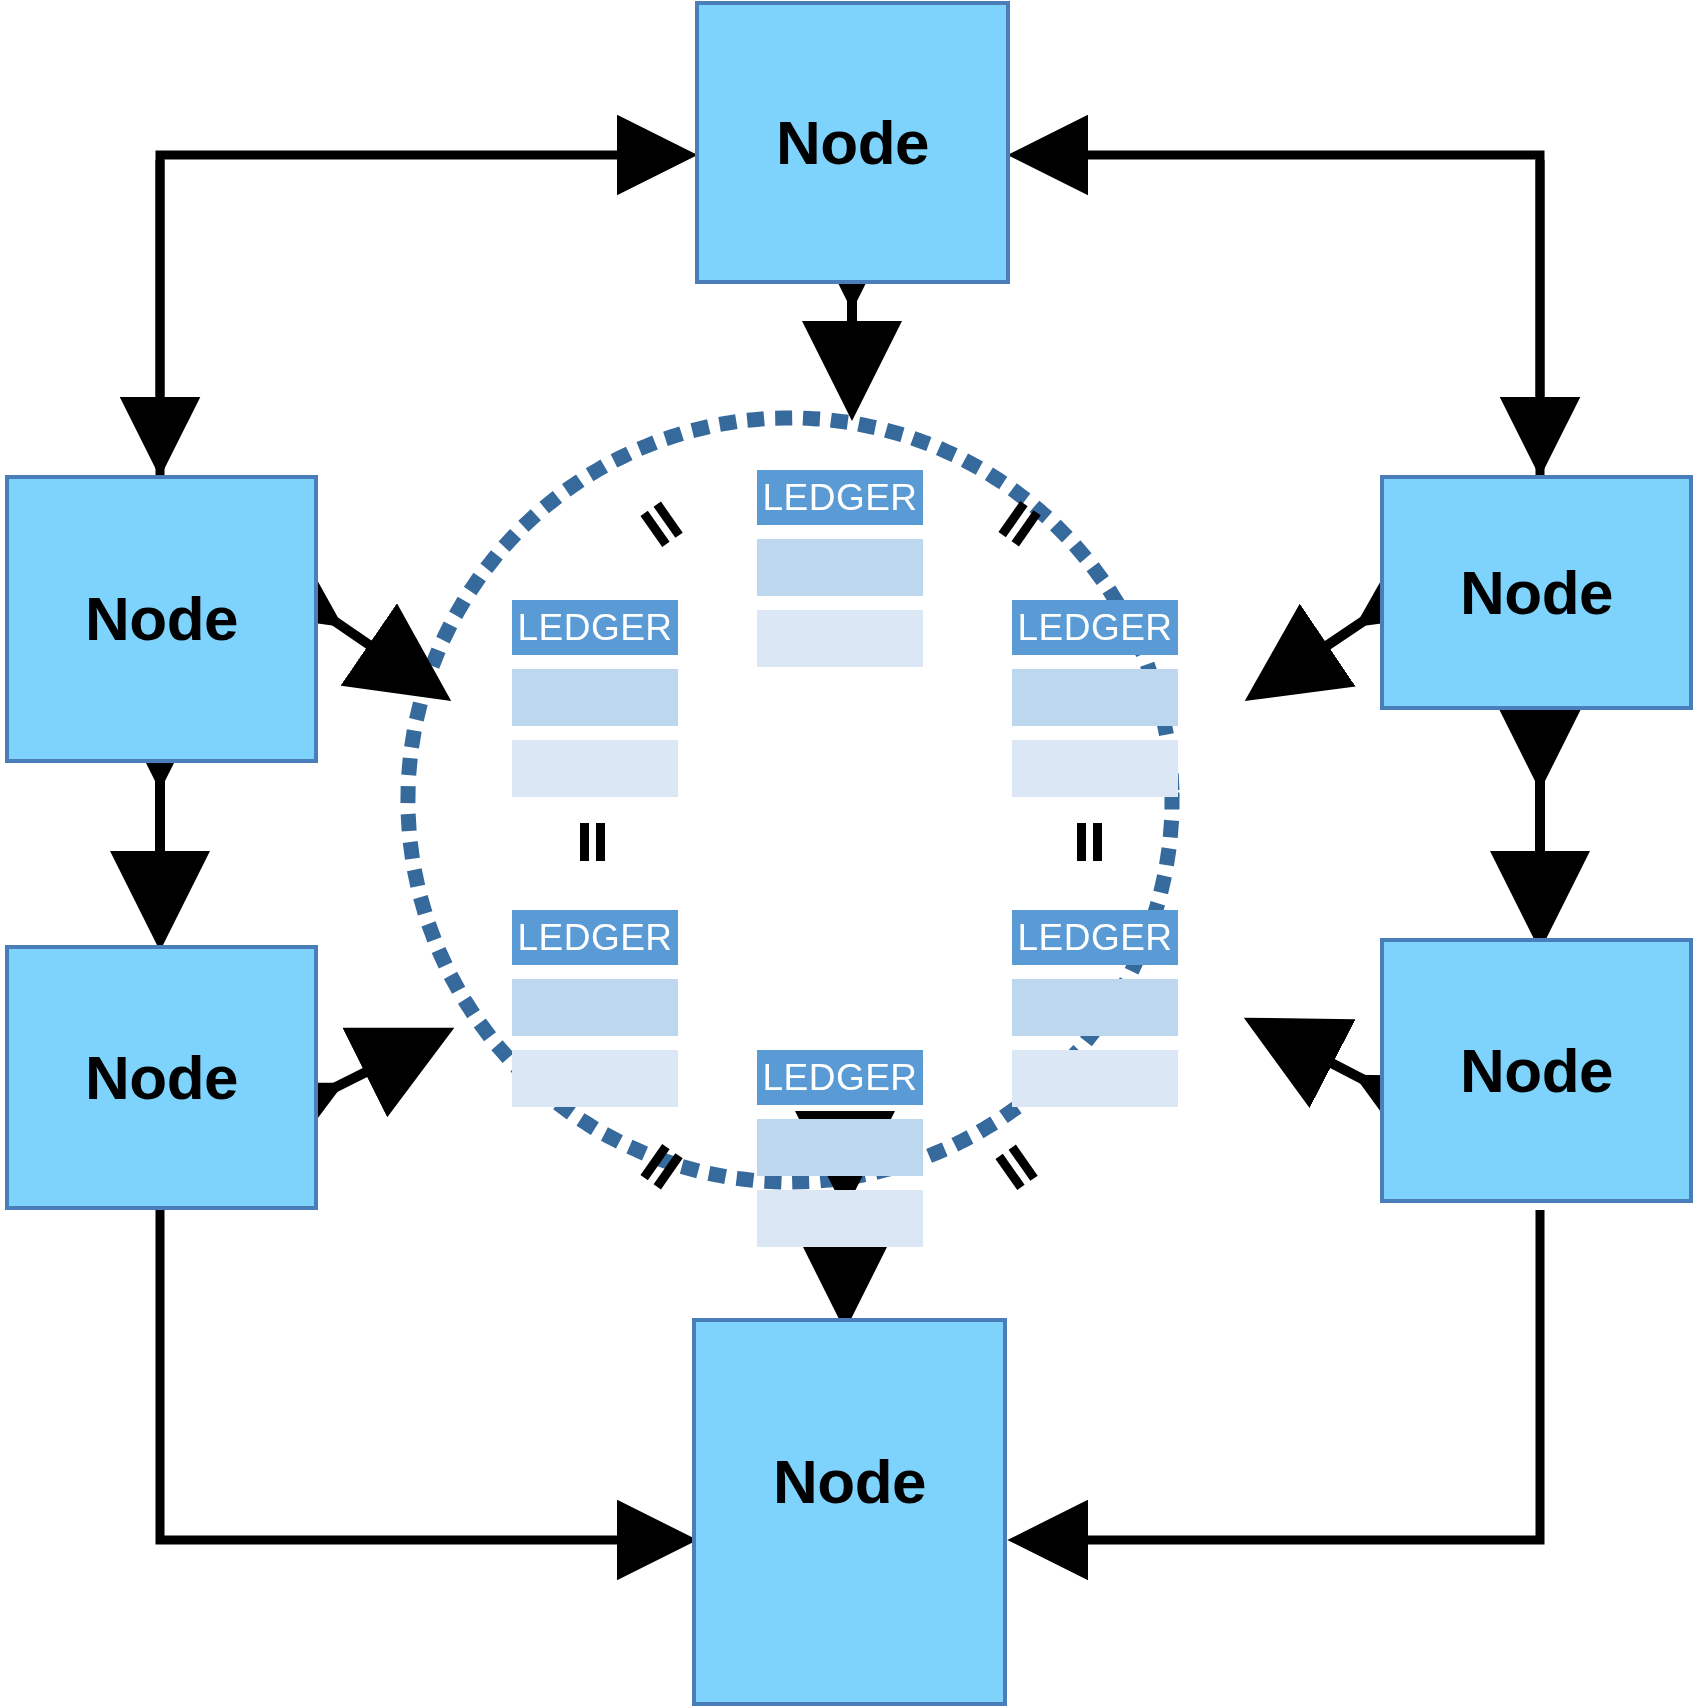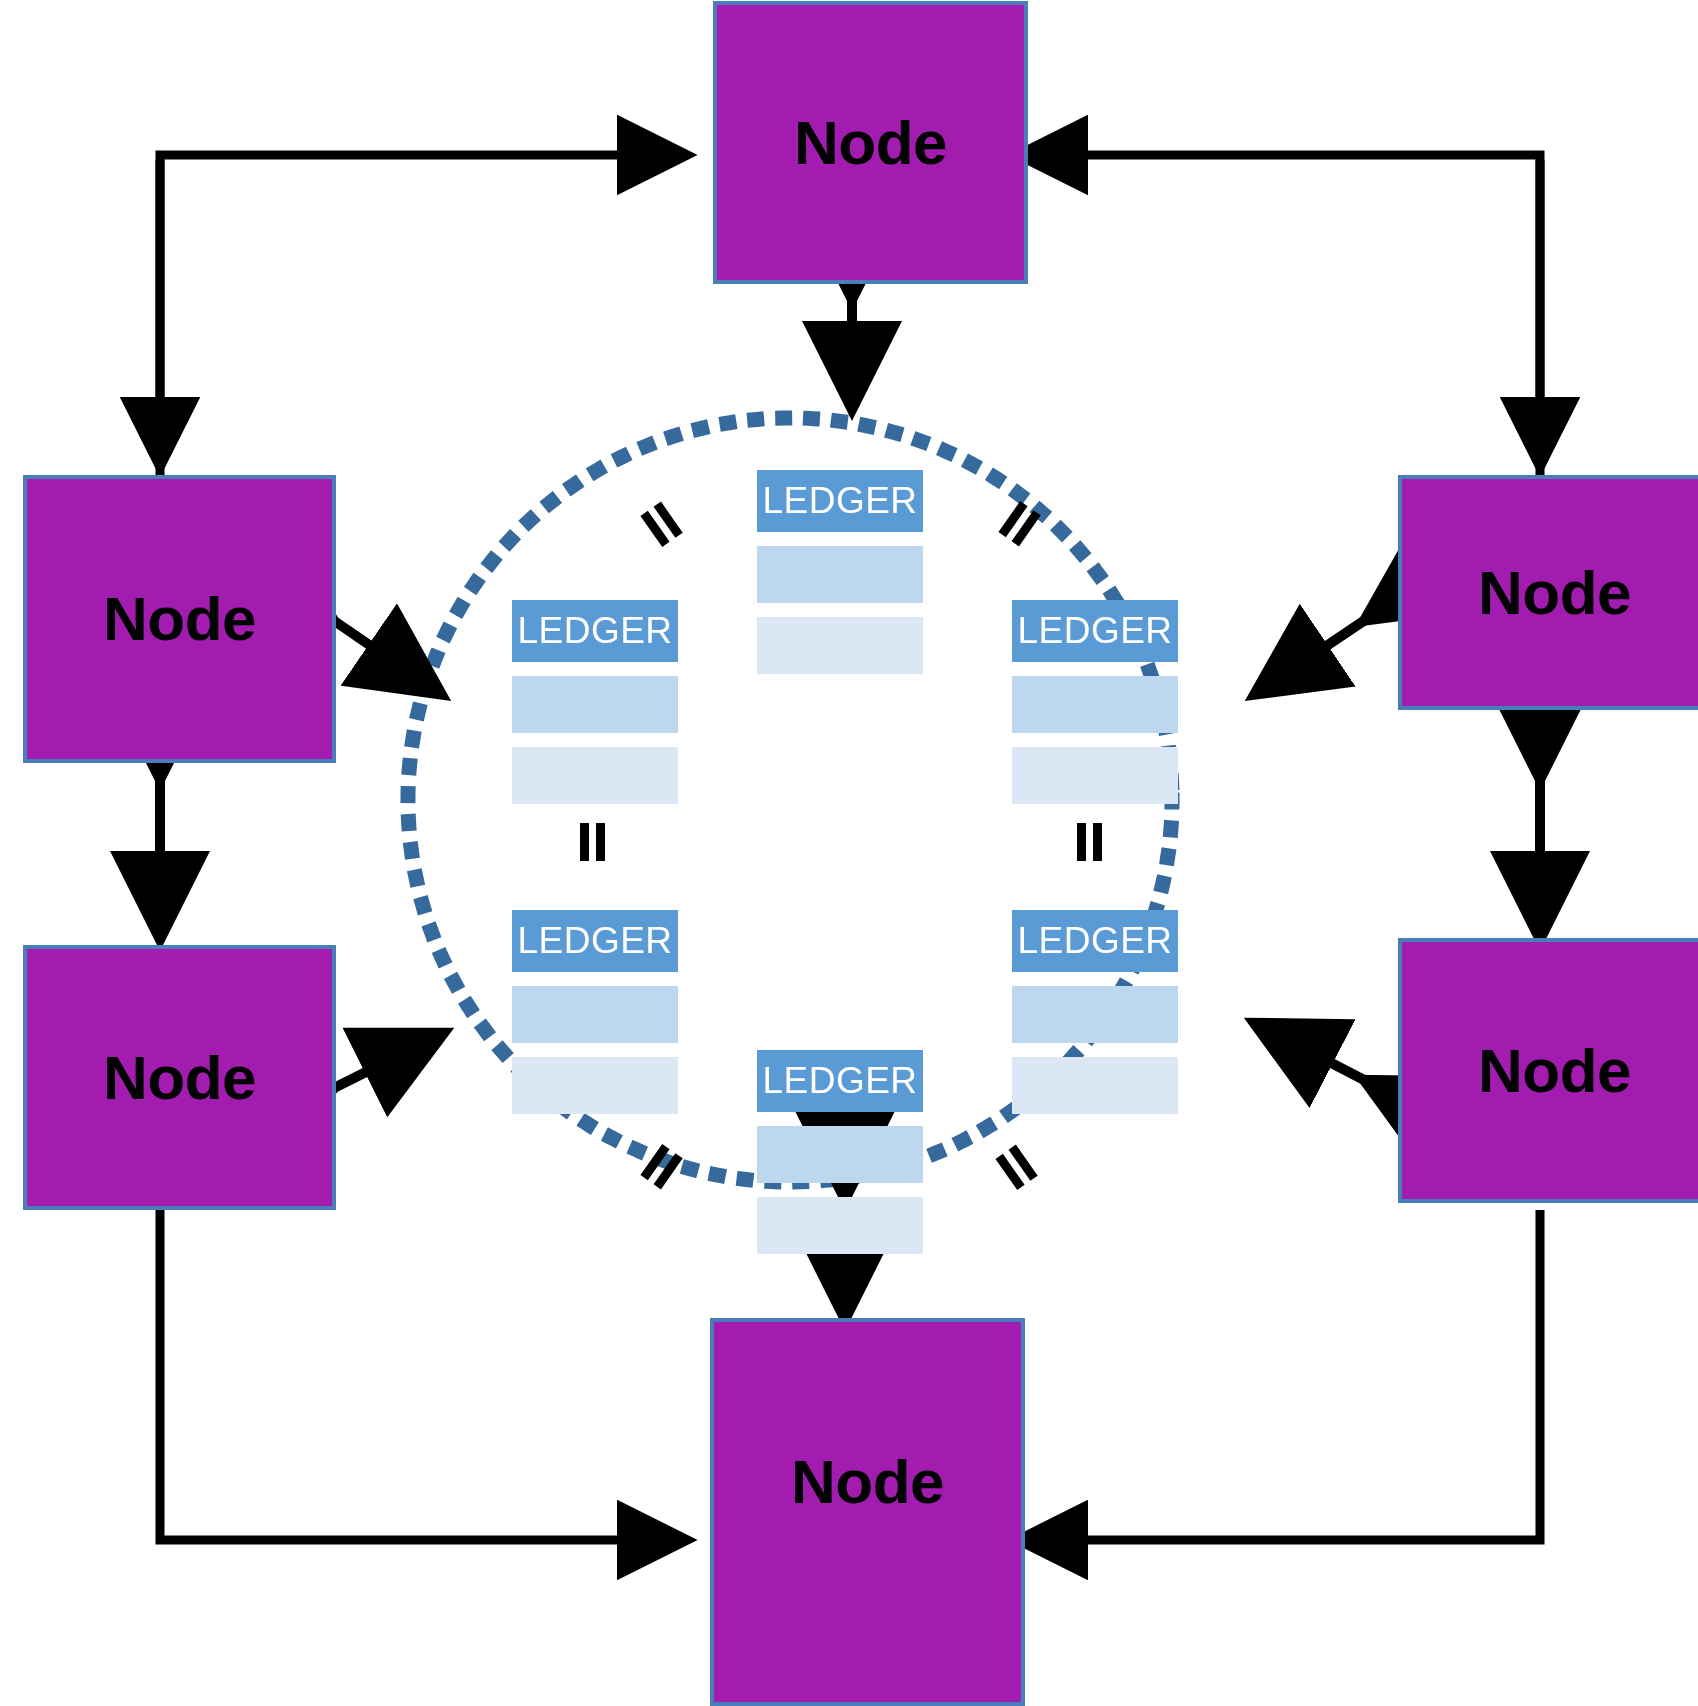--- a/index.html
+++ b/index.html
@@ -15,42 +15,41 @@
     position: relative;
     width: 1698px;
     height: 1706px;
     background: #ffffff;
     overflow: hidden;
   }
   
   .node-box {
     position: absolute;
     box-sizing: border-box;
-    background: #a21caf;
+    background: #7dd3fc;
     border: 4px solid #4a7ebb;
     display: flex;
     align-items: center;
     justify-content: center;
-    margin-left: 18px;
   }
   .node-label {
     font-family: "Liberation Sans", sans-serif;
     font-weight: bold;
     font-size: 62px;
     color: #000000;
     letter-spacing: -0.5px;
     line-height: 1;
   }
   
   .ledger {
     position: absolute;
     width: 166px;
   }
   .ledger-header {
-    height: 62px;
+    height: 55px;
     background: #5b9bd5;
     color: #ffffff;
     font-family: "Liberation Sans", sans-serif;
     font-size: 37px;
     font-weight: normal;
     display: flex;
     align-items: center;
     justify-content: center;
     letter-spacing: 0.5px;
     box-sizing: border-box;

